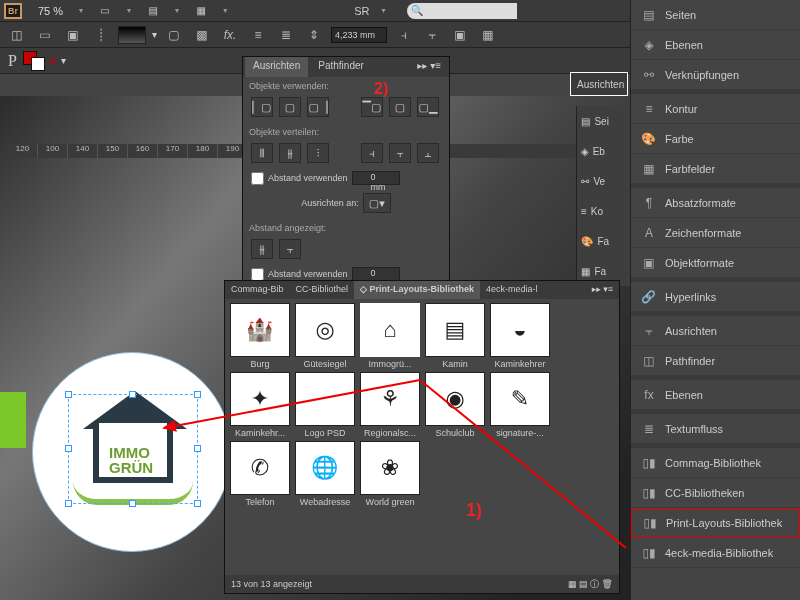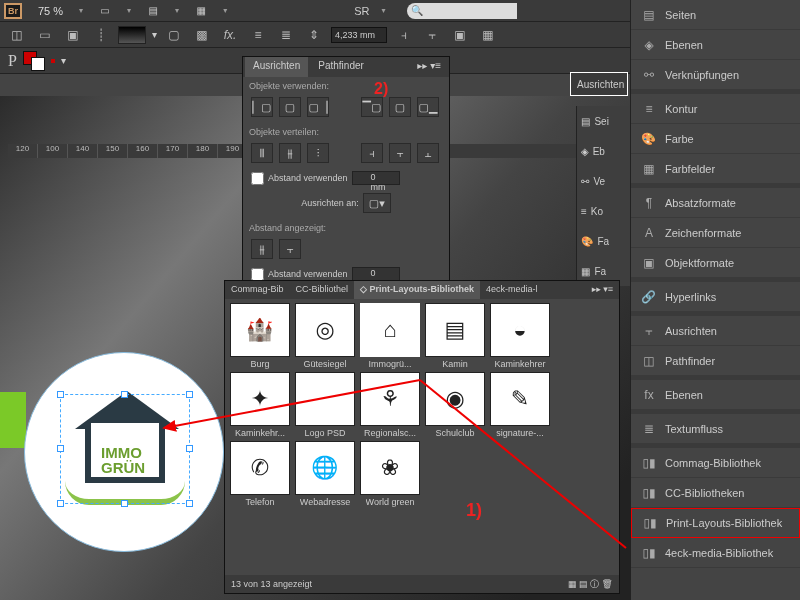--- a/index.html
+++ b/index.html
@@ -32,21 +32,21 @@
 .midcol { position: absolute; top: 74px; left: 576px; width: 54px; background: #3e3e3e; border-left: 1px solid #222; }
 .midcol .item { height: 30px; display: flex; align-items: center; gap: 4px; padding: 0 4px; font-size: 10px; overflow: hidden; white-space: nowrap; }
 
 .ausrichten-box { position: absolute; top: 72px; left: 570px; width: 58px; height: 24px; background: #3a3a3a; border: 1px solid #111; display: flex; align-items: center; padding: 0 6px; font-size: 10px; }
 
 .tooltab { position: absolute; left: 0; top: 48px; width: 60px; height: 40px; background: #3a3a3a; display: flex; flex-direction: column; align-items: center; justify-content: center; font-size: 9px; gap: 2px; }
 
 .canvas-bg { position: absolute; left: 0; top: 96px; width: 630px; height: 504px; background: linear-gradient(130deg,#2b2b2b 0%, #777 30%, #444 55%, #222 90%); }
 .green-strip { position: absolute; left: 0; top: 392px; width: 26px; height: 56px; background: #7bc928; }
 
-.circle-sel { position: absolute; left: 24px; top: 352px; width: 200px; height: 200px; }
+.circle-sel { position: absolute; left: 32px; top: 352px; width: 200px; height: 200px; }
 .circle-sel .circ { width: 200px; height: 200px; border-radius: 50%; background: #fff; position: relative; overflow: hidden; border: 1px solid #8bd; }
 .circle-sel .haus { width: 80px; height: 60px; background: #fff; border: 6px solid #2a3a44; border-top: none; position: absolute; top: 70px; left: 60px; }
 .circle-sel .roof { position: absolute; top: 38px; left: 50px; width: 0; height: 0; border-left: 52px solid transparent; border-right: 52px solid transparent; border-bottom: 38px solid #2a3a44; }
 .circle-sel .txt { position: absolute; top: 92px; left: 76px; font-size: 15px; line-height: 15px; font-weight: bold; }
 .circle-sel .arc { position: absolute; bottom: 46px; left: 40px; width: 120px; height: 24px; border-bottom: 6px solid #8bc34a; border-radius: 0 0 60px 60px; }
 .circle-sel .selbox { position: absolute; top: 42px; left: 36px; width: 130px; height: 110px; border: 1px dashed #4af; }
 .circle-sel .selbox .h { position: absolute; width: 7px; height: 7px; background: #fff; border: 1px solid #39f; }
 .h.tl{top:-4px;left:-4px}.h.tr{top:-4px;right:-4px}.h.bl{bottom:-4px;left:-4px}.h.br{bottom:-4px;right:-4px}
 .h.tm{top:-4px;left:50%;margin-left:-4px}.h.bm{bottom:-4px;left:50%;margin-left:-4px}
 .h.ml{top:50%;left:-4px;margin-top:-4px}.h.mr{top:50%;right:-4px;margin-top:-4px}

